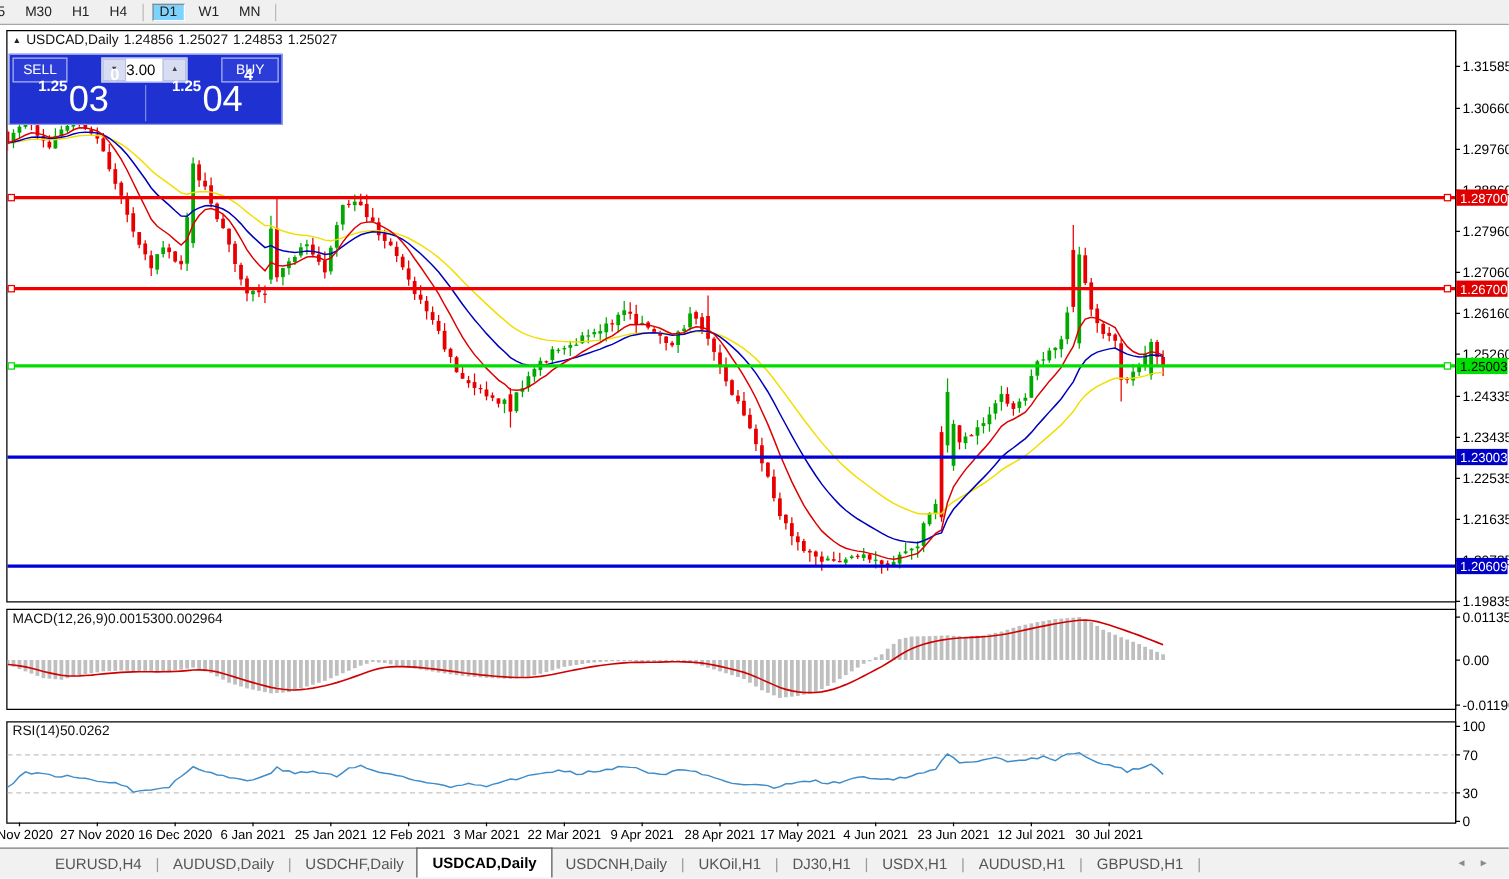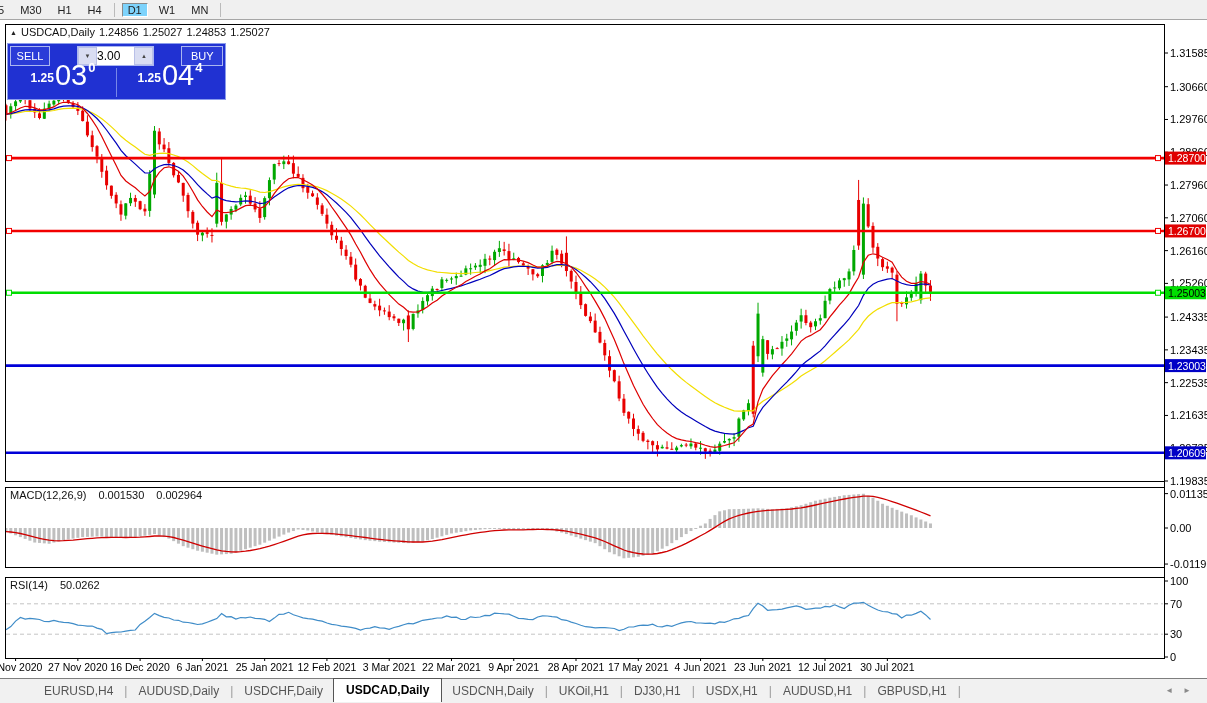--- a/index.html
+++ b/index.html
@@ -21,30 +21,30 @@
           border:1px solid #8b9cec;z-index:4;box-sizing:border-box;padding:2px;}
   .w-row1{display:flex;height:20px;align-items:stretch;gap:24px;}
   .btn{background:#2b3cd8;border:1px solid #aab6f0;color:#fff;font-size:11px;display:flex;
        align-items:center;justify-content:center;cursor:pointer;}
   .btn.sell{width:48px;}
   .btn.buy{width:50px;}
   .vol{flex:1;display:flex;margin:0 3px;border:1px solid #aab6f0;background:#fff;}
   .spin{width:17px;background:#d9ddf2;color:#444;font-size:6px;display:flex;align-items:center;
         justify-content:center;cursor:pointer;border:1px solid #b9c0e8;}
   .vfield{flex:1;color:#000;font-size:12px;display:flex;align-items:center;justify-content:flex-end;
-          padding-right:14px;background:#fff;}
+          padding-right:6px;background:#fff;}
   .w-row2{display:flex;height:33px;}
-  .half{flex:1;display:flex;align-items:flex-end;justify-content:center;color:#fff;cursor:pointer;padding-bottom:10px;}
+  .half{flex:1;display:flex;align-items:flex-start;justify-content:center;color:#fff;cursor:pointer;padding-bottom:10px;}
   .half .pfx{font-size:12px;font-weight:bold;margin-right:1px;position:relative;top:-4px;}
   .half .big{font-size:29px;line-height:28px;font-weight:400;}
   .half .sup{font-size:13px;font-weight:bold;position:relative;top:-14px;margin-left:1px;}
   .vdiv{width:1px;background:#7787e8;margin:2px 0;}
   
   .ilabel{position:absolute;left:10px;font-size:11px;color:#111;z-index:3;}
-  .ilabel span{margin-right:12px;}
+  .ilabel span{margin-right:0;}
   
   .tabbar{position:absolute;left:0;top:678px;width:1207px;height:25px;background:#f1f1f1;
           border-top:1px solid #7e7e7e;display:flex;align-items:center;font-size:12px;color:#555;
           padding-left:34px;box-sizing:border-box;z-index:3;}
   .tab{padding:3px 10px;white-space:nowrap;cursor:pointer;}
   .tab.active{background:#fff;border:1px solid #555;border-bottom:none;color:#000;font-weight:bold;
               margin-top:-2px;padding:4px 12px 5px;}
   .tab-sep{color:#999;margin:0 1px;}
   .tab-arrows{position:absolute;right:6px;top:7px;font-size:8px;color:#8a8a8a;letter-spacing:10px;}
   svg{position:absolute;left:0;top:0;z-index:1;}

